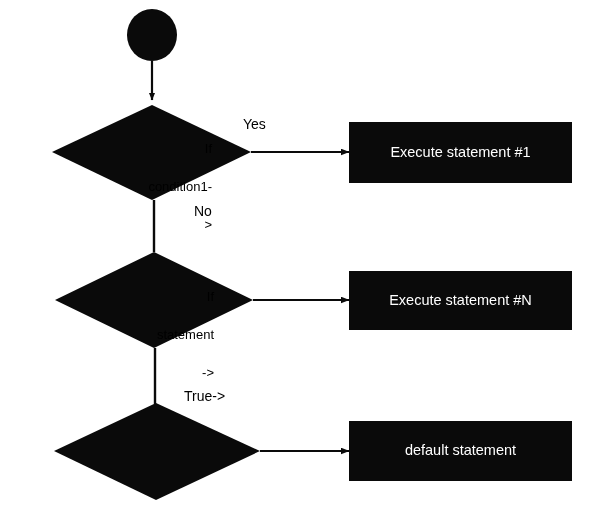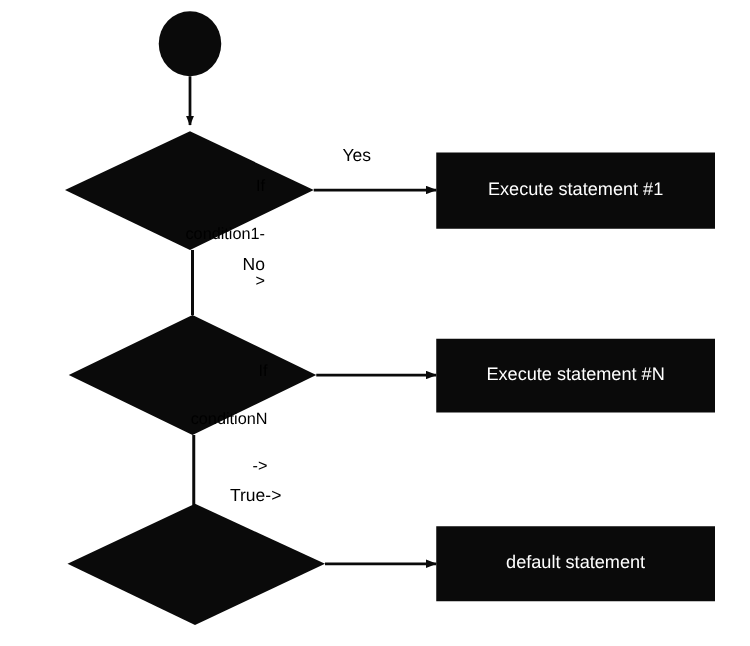--- a/index.html
+++ b/index.html
@@ -98,30 +98,30 @@
   </svg>
 
   <div class="node-label" style="left:92px; top:120px; width:120px;">
     <span>If</span><br>
     <span>condition1-</span><br>
     <span>&gt;</span>
   </div>
 
   <div class="node-label" style="left:94px; top:268px; width:120px;">
     <span>If</span><br>
-    <span>conditionN</span><br>
+    <span>statement</span><br>
     <span>-&gt;</span>
   </div>
 
 
   <div class="box-label" style="left:349px; top:143px; width:223px;">Execute statement #1</div>
 
   <div class="box-label" style="left:349px; top:441px; width:223px;">default statement</div>
 
   <div class="box-label" style="left:349px; top:291px; width:223px;">Execute statement #N</div>
 
-  <div class="edge-label" style="left:274px; top:116px;">Yes</div>
+  <div class="edge-label" style="left:243px; top:116px;">Yes</div>
 
   <div class="edge-label" style="left:194px; top:203px;">No</div>
 
   <div class="edge-label" style="left:184px; top:388px;">True-&gt;</div>
 
 </div>
 
 </body></html>

